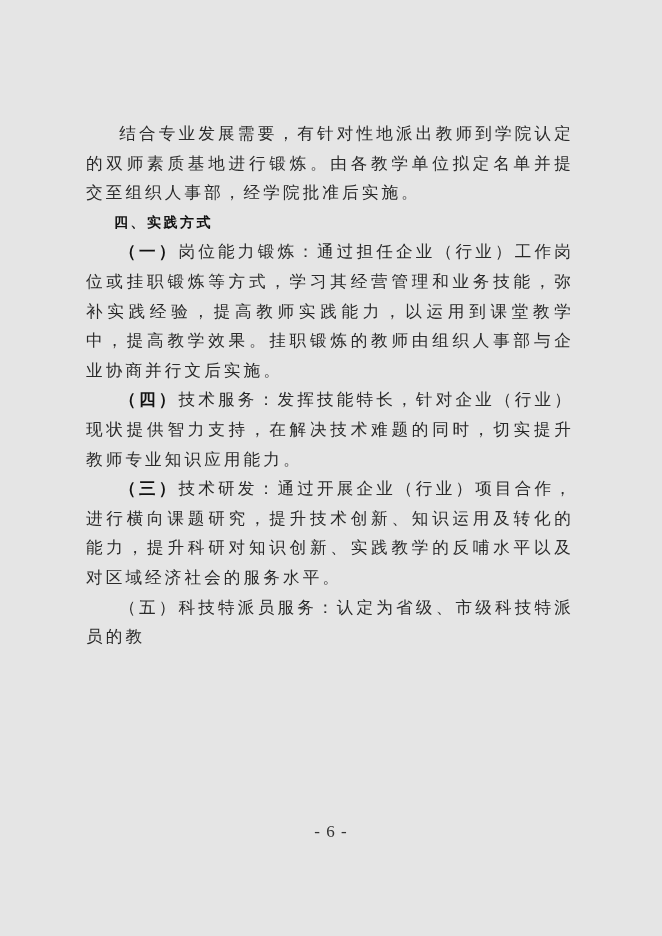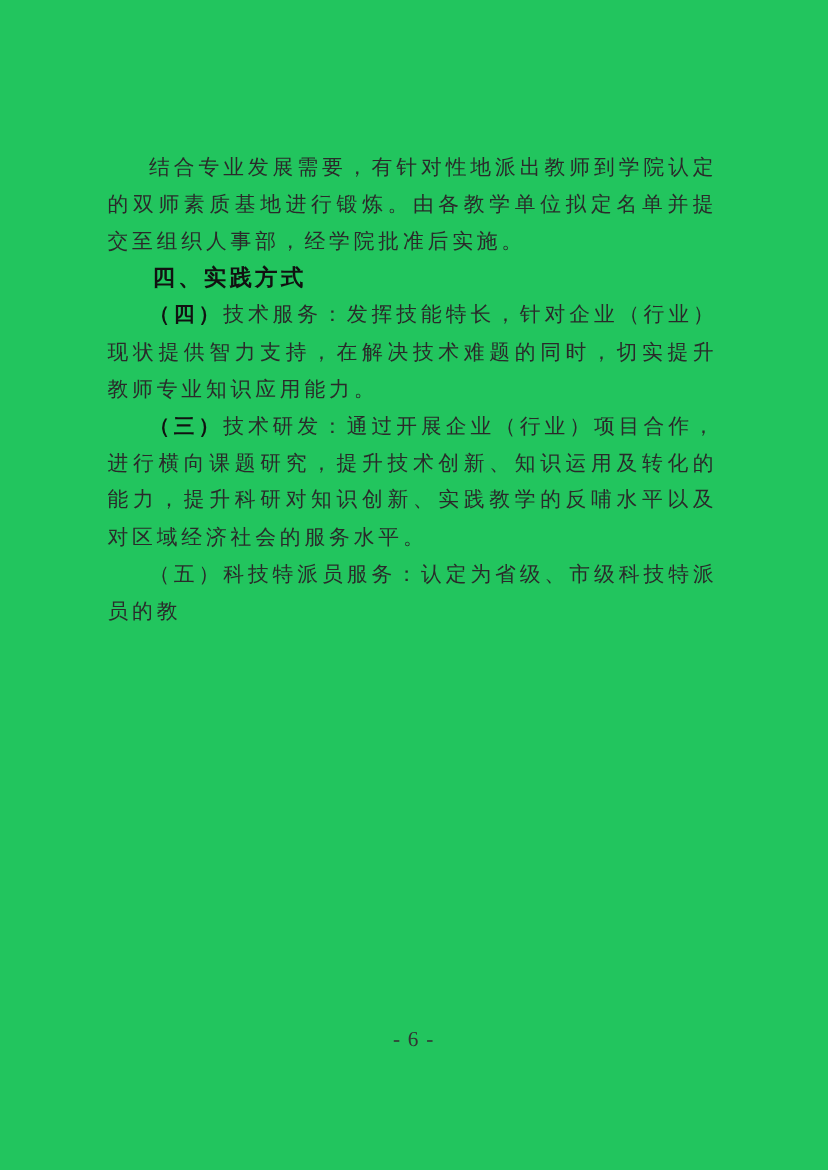--- a/index.html
+++ b/index.html
@@ -1,40 +1,43 @@
 <!DOCTYPE html>
 <html><head>
 <meta charset="utf-8">
 <style>
   html, body { margin: 0; padding: 0; background: #ffffff; }
   body { width: 662px; height: 936px; position: relative; overflow: hidden;
          font-family: "DejaVu Serif", "Liberation Serif", serif; color: #222; }
-  .page { position: absolute; left: 0; top: 0; width: 662px; height: 936px; background: #22c55e; }
+  .page { position: absolute; left: 0; top: 0; width: 662px; height: 936px; background: #e5e5e5; }
   .body-text { position: absolute; left: 86px; top: 119px; width: 488px; }
   .p { margin: 0; font-size: 16.6px; line-height: 29.6px; letter-spacing: 3.1px;
        text-align: justify; text-indent: 2em; word-break: break-all; color: #2a2a2a; }
-  .h { margin: 0; font-size: 18px; line-height: 29.6px; letter-spacing: 2.5px;
+  .h { margin: 0; font-size: 14px; line-height: 29.6px; letter-spacing: 2.5px;
        font-weight: bold; text-indent: 2em; color: #111;
        font-family: "DejaVu Sans", "Liberation Sans", sans-serif; }
   .lead { font-weight: bold; color: #111; }
   .page-number { position: absolute; left: 0; width: 662px; top: 822px; text-align: center;
        font-family: "Liberation Serif", serif; font-size: 17px; color: #333; letter-spacing: 1px; }
 </style>
 </head>
 <body>
 
 <div class="page">
   <div class="body-text">
     <p class="p">
       <span>结合专业发展需要，有针对性地派出教师到学院认定的双师素质基地进行锻炼。由各教学单位拟定名单并提交至组织人事部，经学院批准后实施。</span>
     </p>
     <p class="h">
       <span>四、实践方式</span>
     </p>
     <p class="p">
+      <span class="lead">（一）</span><span>岗位能力锻炼：通过担任企业（行业）工作岗位或挂职锻炼等方式，学习其经营管理和业务技能，弥补实践经验，提高教师实践能力，以运用到课堂教学中，提高教学效果。挂职锻炼的教师由组织人事部与企业协商并行文后实施。</span>
+    </p>
+    <p class="p">
       <span class="lead">（四）</span><span>技术服务：发挥技能特长，针对企业（行业）现状提供智力支持，在解决技术难题的同时，切实提升教师专业知识应用能力。</span>
     </p>
     <p class="p">
       <span class="lead">（三）</span><span>技术研发：通过开展企业（行业）项目合作，进行横向课题研究，提升技术创新、知识运用及转化的能力，提升科研对知识创新、实践教学的反哺水平以及对区域经济社会的服务水平。</span>
     </p>
     <p class="p">
       <span>（五）</span><span>科技特派员服务：认定为省级、市级科技特派员的教</span>
     </p>
   </div>
   <div class="page-number">- 6 -</div>

